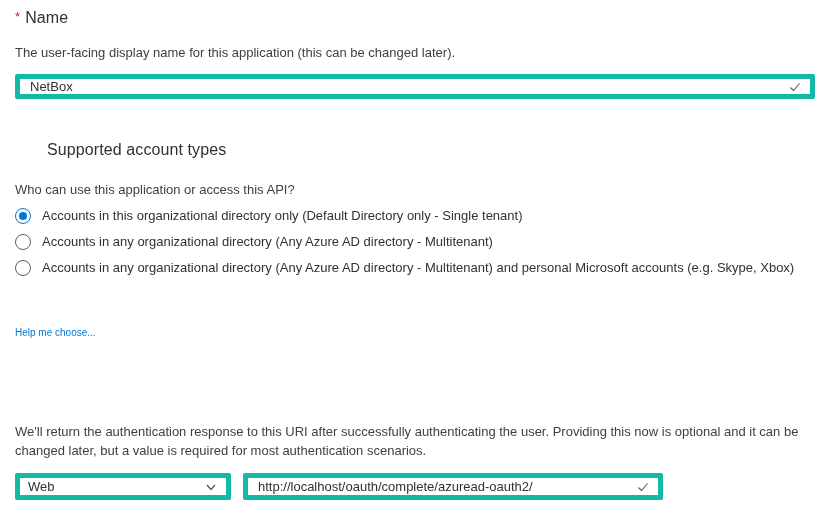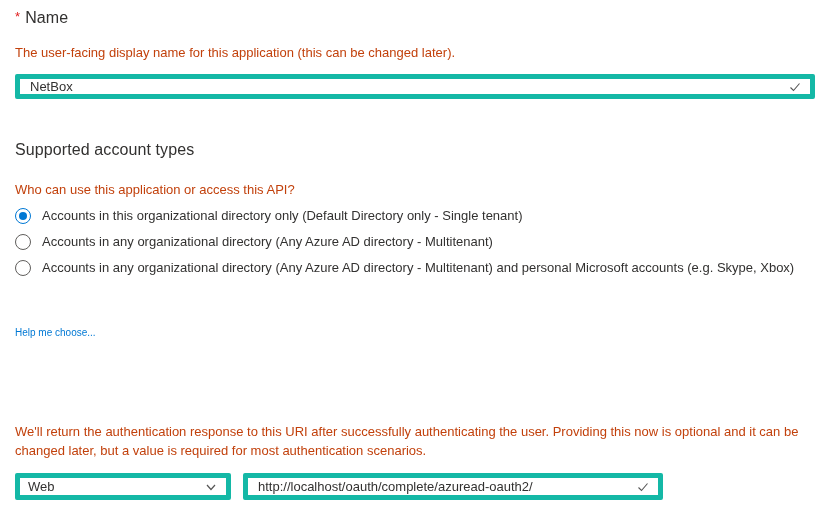--- a/index.html
+++ b/index.html
@@ -17,21 +17,21 @@
     position: absolute; left: 15px;
     font-size: 16px; font-weight: 400; color: #323130;
     letter-spacing: 0.1px;
   }
   .req {
     color: #e02020; font-size: 13px; margin-right: 5px;
     position: relative; top: -2px;
   }
   .body-text {
     position: absolute; left: 15px;
-    font-size: 13px; color: #c2410c; line-height: 19px;
+    font-size: 13px; color: #404040; line-height: 19px;
   }
 
   
   .field {
     position: absolute;
     border: 5px solid #14b8a6; border-radius: 2px;
     background: #fff;
     display: flex; align-items: center;
   }
   .field input {
@@ -71,21 +71,21 @@
   }
   .radio-label { font-size: 13px; color: #323130; white-space: nowrap; }
 
   .link {
     position: absolute; left: 15px; top: 327px;
     font-size: 10px; color: #0078d4; text-decoration: none; cursor: pointer;
   }
 
   #name-label        { top: 9px; }
   #name-desc         { top: 43px; }
-  #sat-heading       { top: 141px; }
+  #sat-heading       { top: 141px; margin-left: 32px; }
   #sat-question      { top: 180px; }
   #ru-heading        { top: 390px; }
   #ru-desc           { top: 422px; width: 806px; }
 </style>
 </head>
 <body>
 
 <div class="page">
 
   <div id="name-label" class="section-heading">

